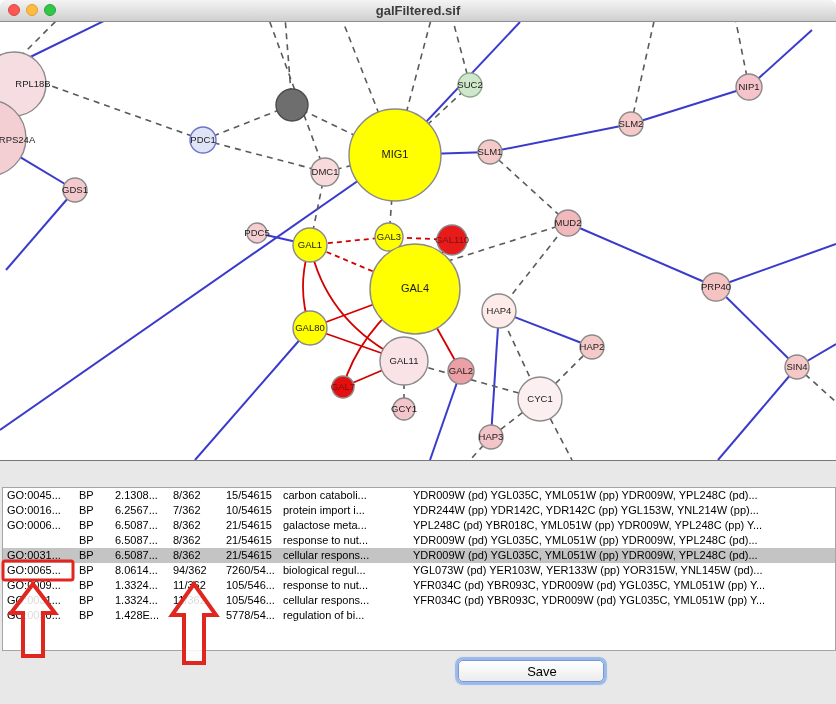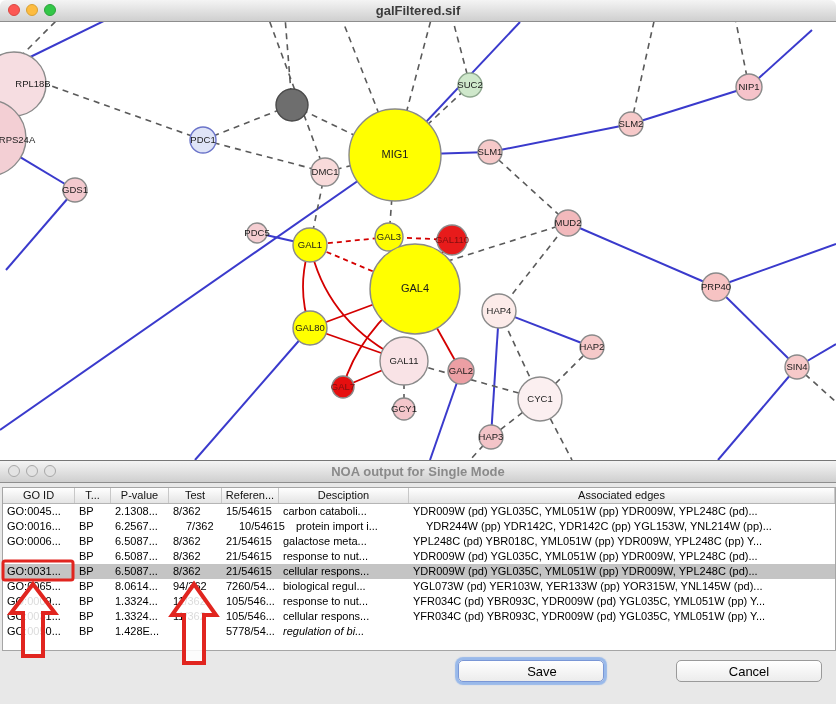--- a/index.html
+++ b/index.html
@@ -212,53 +212,36 @@
           <text x="404" y="390" text-anchor="middle" font-size="9.5" font-family="Liberation Sans, sans-serif" fill="#1c1c1c">GCY1</text>
         </g>
         <g>
           <circle cx="491" cy="415" r="12" fill="#f3c4c8" stroke="#8a8a8a" stroke-width="1.4"></circle>
           <text x="491" y="418" text-anchor="middle" font-size="9.5" font-family="Liberation Sans, sans-serif" fill="#1c1c1c">HAP3</text>
         </g>
       </svg>
   </div>
 
   <div class="window bottom-window">
-    <div class="titlebar unfocused">
-      <div class="lights">
-        <span class="light gray"></span>
-        <span class="light gray"></span>
-        <span class="light gray"></span>
-      </div>
-      <div class="title">NOA output for Single Mode</div>
-    </div>
     <div class="table">
-      <div class="thead">
-          <div class="th" style="width: 72px;">GO ID</div>
-          <div class="th" style="width: 36px;">T...</div>
-          <div class="th" style="width: 58px;">P-value</div>
-          <div class="th" style="width: 53px;">Test</div>
-          <div class="th" style="width: 57px;">Referen...</div>
-          <div class="th" style="width: 130px;">Desciption</div>
-          <div class="th" style="width: 426px;">Associated edges</div>
-        </div>
       <div class="tbody">
           <div class="tr">
             <div class="td" style="width: 72px;">GO:0045...</div>
             <div class="td" style="width: 36px;">BP</div>
             <div class="td" style="width: 58px;">2.1308...</div>
             <div class="td" style="width: 53px;">8/362</div>
             <div class="td" style="width: 57px;">15/54615</div>
             <div class="td" style="width: 130px;">carbon cataboli...</div>
             <div class="td" style="width: 426px;">YDR009W (pd) YGL035C, YML051W (pp) YDR009W, YPL248C (pd)...</div>
           </div>
           <div class="tr">
             <div class="td" style="width: 72px;">GO:0016...</div>
             <div class="td" style="width: 36px;">BP</div>
             <div class="td" style="width: 58px;">6.2567...</div>
-            <div class="td" style="width: 53px; margin-left: 13px;">7/362</div>
+            <div class="td" style="width: 53px;">7/362</div>
             <div class="td" style="width: 57px;">10/54615</div>
             <div class="td" style="width: 130px;">protein import i...</div>
             <div class="td" style="width: 426px;">YDR244W (pp) YDR142C, YDR142C (pp) YGL153W, YNL214W (pp)...</div>
           </div>
           <div class="tr">
             <div class="td" style="width: 72px;">GO:0006...</div>
             <div class="td" style="width: 36px;">BP</div>
             <div class="td" style="width: 58px;">6.5087...</div>
             <div class="td" style="width: 53px;">8/362</div>
             <div class="td" style="width: 57px;">21/54615</div>
@@ -309,26 +292,25 @@
             <div class="td" style="width: 57px;">105/546...</div>
             <div class="td" style="width: 130px;">cellular respons...</div>
             <div class="td" style="width: 426px;">YFR034C (pd) YBR093C, YDR009W (pd) YGL035C, YML051W (pp) Y...</div>
           </div>
           <div class="tr">
             <div class="td" style="width: 72px;">GO:0050...</div>
             <div class="td" style="width: 36px;">BP</div>
             <div class="td" style="width: 58px;">1.428E...</div>
             <div class="td" style="width: 53px; margin-top: 48px;">80/362</div>
             <div class="td" style="width: 57px;">5778/54...</div>
-            <div class="td" style="width: 130px; font-style: italic;">regulation of bi...</div>
+            <div class="td" style="width: 130px;">regulation of bi...</div>
           </div>
         </div>
     </div>
     <button class="btn default btn-save">Save</button>
-    <button class="btn btn-cancel">Cancel</button>
   </div>
 
   <svg class="overlay" viewBox="0 0 836 704" xmlns="http://www.w3.org/2000/svg">
       <rect x="3" y="561" width="70" height="19" rx="2" fill="none" stroke="#e1251f" stroke-width="3"></rect>
       <path d="M33,584 L11,613 L23,613 L23,656 L43,656 L43,613 L55,613 Z" fill="rgba(255,255,255,0.85)" stroke="#e1251f" stroke-width="4" stroke-linejoin="miter"></path>
       <path d="M194,584 L172,615 L184,615 L184,663 L204,663 L204,615 L216,615 Z" fill="rgba(255,255,255,0.85)" stroke="#e1251f" stroke-width="4" stroke-linejoin="miter"></path>
     </svg>
 
 </div>
 

